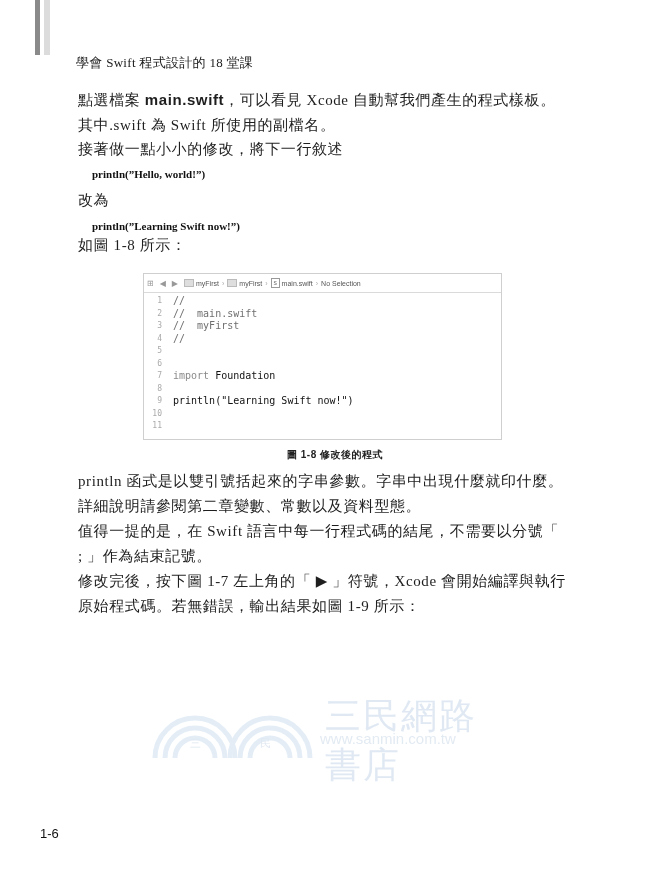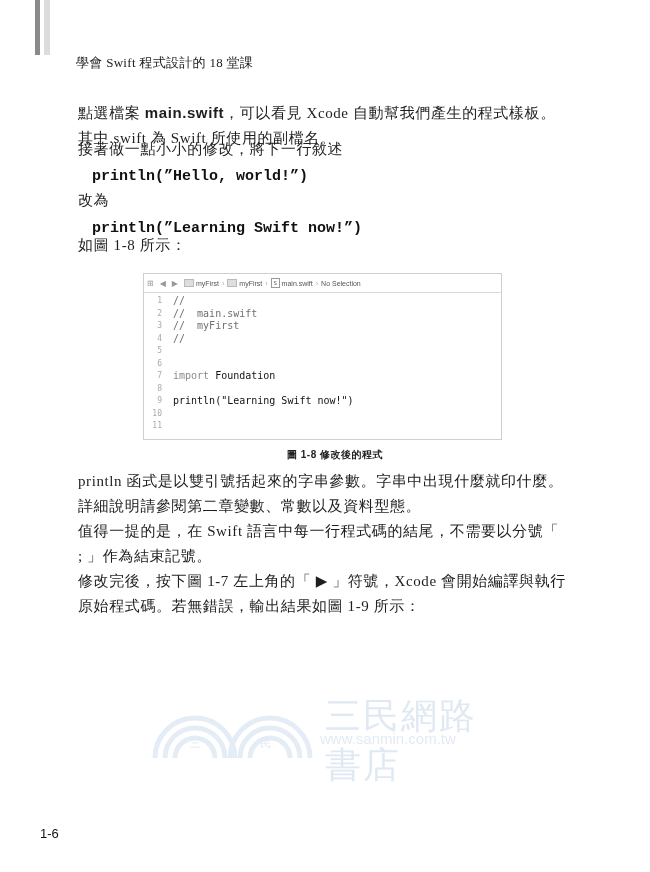--- a/index.html
+++ b/index.html
@@ -13,22 +13,22 @@
     .running-head {
       position: absolute; left: 76px; top: 38px; font-size: 13px; color: #222;
       font-family: "Liberation Serif", serif; letter-spacing: 0.3px; margin-top: 16px;
     }
     .para {
       position: absolute; left: 78px; width: 490px; font-size: 15px; line-height: 25px;
       color: #1e1e1e; letter-spacing: 0.6px; margin: 0;
     }
     .para .bold-sans { font-family: "Liberation Sans", sans-serif; font-weight: bold; }
     .code-inline {
-      position: absolute; left: 92px; font-family: Liberation Mono, monospace;
-      font-weight: bold; font-size: 15px; color: #111;
+      position: absolute; left: 92px; font-family: Liberation Serif, serif;
+      font-weight: bold; font-size: 11px; color: #111;
     }
     .xcode-panel {
       position: absolute; left: 143px; top: 273px; width: 357px; height: 165px;
       border: 1px solid #cfcfcf; background: #fff;
     }
     .jumpbar {
       height: 18px; border-bottom: 1px solid #dadada; display: flex; align-items: center;
       font-family: "Liberation Sans", sans-serif; font-size: 7px; color: #555; padding-left: 3px;
     }
     .jumpbar .ico { display: inline-block; color: #999; margin-right: 6px; font-size: 8px; }
@@ -56,21 +56,21 @@
       font-family: "Liberation Sans", sans-serif; color: #111;
     }
   </style>
 </head>
 <body>
 
 <div class="deco-bar-dark"></div>
 <div class="deco-bar-light"></div>
 <div class="running-head">學會 Swift 程式設計的 18 堂課</div>
 
-<p class="para" style="top:100px;"><span>點選檔案 </span><span class="bold-sans">main.swift</span><span>，可以看見 Xcode 自動幫我們產生的程式樣板。其中.swift 為 Swift 所使用的副檔名。</span></p>
+<p class="para" style="top:87px;"><span>點選檔案 </span><span class="bold-sans">main.swift</span><span>，可以看見 Xcode 自動幫我們產生的程式樣板。其中.swift 為 Swift 所使用的副檔名。</span></p>
 
 <p class="para" style="top:137px;">接著做一點小小的修改，將下一行敘述</p>
 <div class="code-inline" style="top:168px;">println(”Hello, world!”)</div>
 <p class="para" style="top:188px;">改為</p>
 <div class="code-inline" style="top:220px;">println(”Learning Swift now!”)</div>
 <p class="para" style="top:233px;">如圖 1-8 所示：</p>
 
 <div class="xcode-panel">
   <div class="jumpbar">
     <span class="ico">⊞</span>

